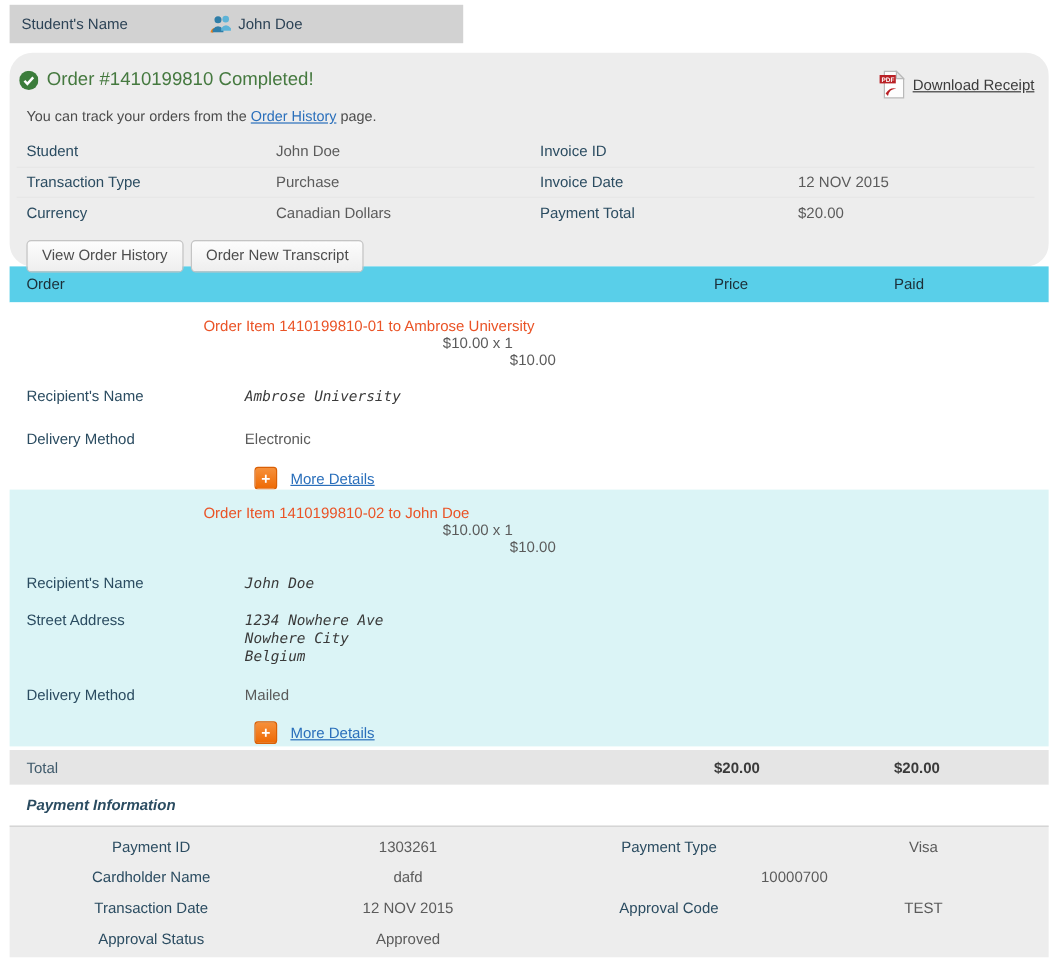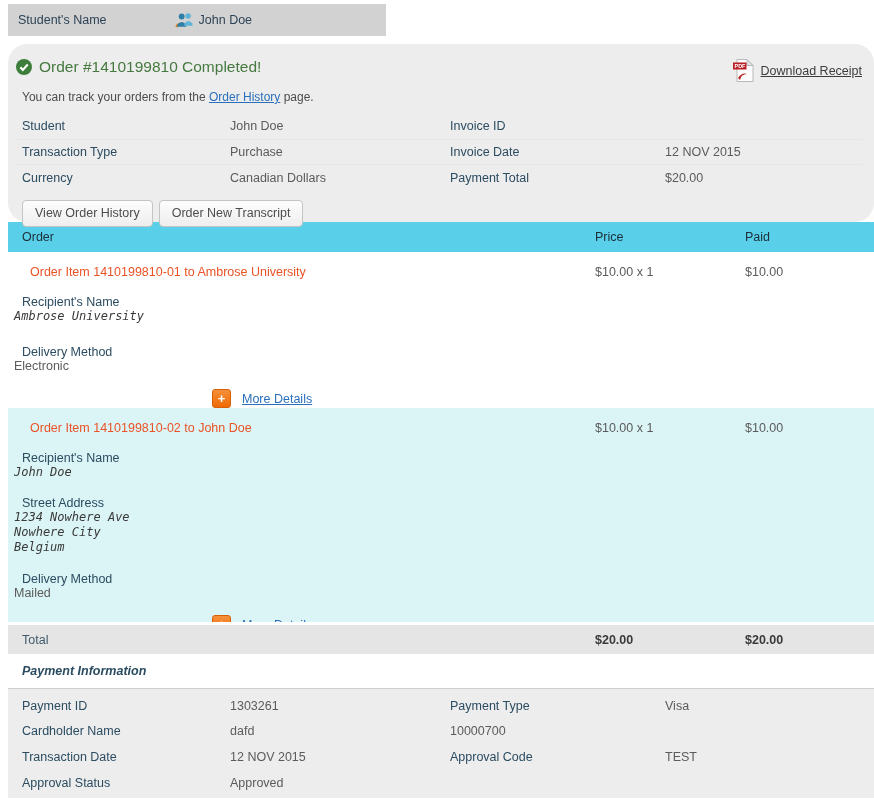--- a/index.html
+++ b/index.html
@@ -39,43 +39,43 @@
 
   
   .table-header { height:30px; background:#59cfe9; color:#1c2f38; display:flex; align-items:center; padding-left:6px;justify-content:center; }
   .col-order { width:581px; padding-left:8px; }
   .col-price { width:150px; }
   .col-paid  { flex:1; }
 
   .order-item { padding-left:6px; overflow:hidden; }
   .item-white { background:#ffffff; height:156px; }
   .item-cyan  { background:#dbf4f6; height:214px; }
-  .item-title-row { display:flex; padding-top:8px; align-items:flex-end; }
+  .item-title-row { display:flex; padding-top:8px; align-items:center;flex-direction:column; }
   .item-title { color:#ea5326; padding-left:8px; padding-top:5px; cursor:pointer; text-decoration:none; }
   .item-title-row .col-order { display:flex; }
-  .item-field { display:flex;flex-direction:column; }
+  .item-field { display:flex; }
   .i-lbl { width:190px; padding-left:8px; color:#2b4c61; }
   .i-val { color:#5b5b5b; }
   .mono { font-family:"DejaVu Sans Mono", monospace; font-size:12px; color:#3a3a3a; white-space:pre-line; line-height:15px;font-style:italic; }
   .mt16 { margin-top:16px; } .mt21 { margin-top:21px; } .mt17 { margin-top:17px; } .mt15 { margin-top:15px; }
   .more-row { display:flex; align-items:center; gap:11px; margin-left:198px; }
   .plus-btn { width:19px; height:19px; border-radius:3px; background:linear-gradient(#f6903a,#ee6a05);
               border:1px solid #d95f05; color:#fff; font-weight:bold; font-size:13px; line-height:17px;
               text-align:center; cursor:pointer; }
   .more-link { color:#2a6fbb; text-decoration:underline; cursor:pointer; }
 
   
   .total-row { margin-top:3px; height:29px; background:#e5e5e5; display:flex; align-items:center; padding-left:6px; }
   .total-row .col-order { color:#3f5a6b; }
   .total-val { font-weight:bold; color:#3a3a3a; }
 
   
   .payment-heading { height:34px; display:flex; align-items:center; padding-left:14px;
                      font-style:italic; font-weight:bold; color:#2b4c61; background:#fff; }
-  .payment-block { background:#ededed; border-top:1px solid #cfcfcf; height:110px; padding:4px 0 0 6px; }
+  .payment-block { background:#ededed; border-top:1px solid #cfcfcf; height:110px; padding:4px 0 0 6px;text-align:center; }
   .payment-block .g-row { border-bottom:none; height:25.6px; }
 </style>
 </head>
 <body>
 
 <div>
 
   <div class="top-tab">
     <span class="tab-label">Student's Name</span>
     <span class="tab-value-wrap">

